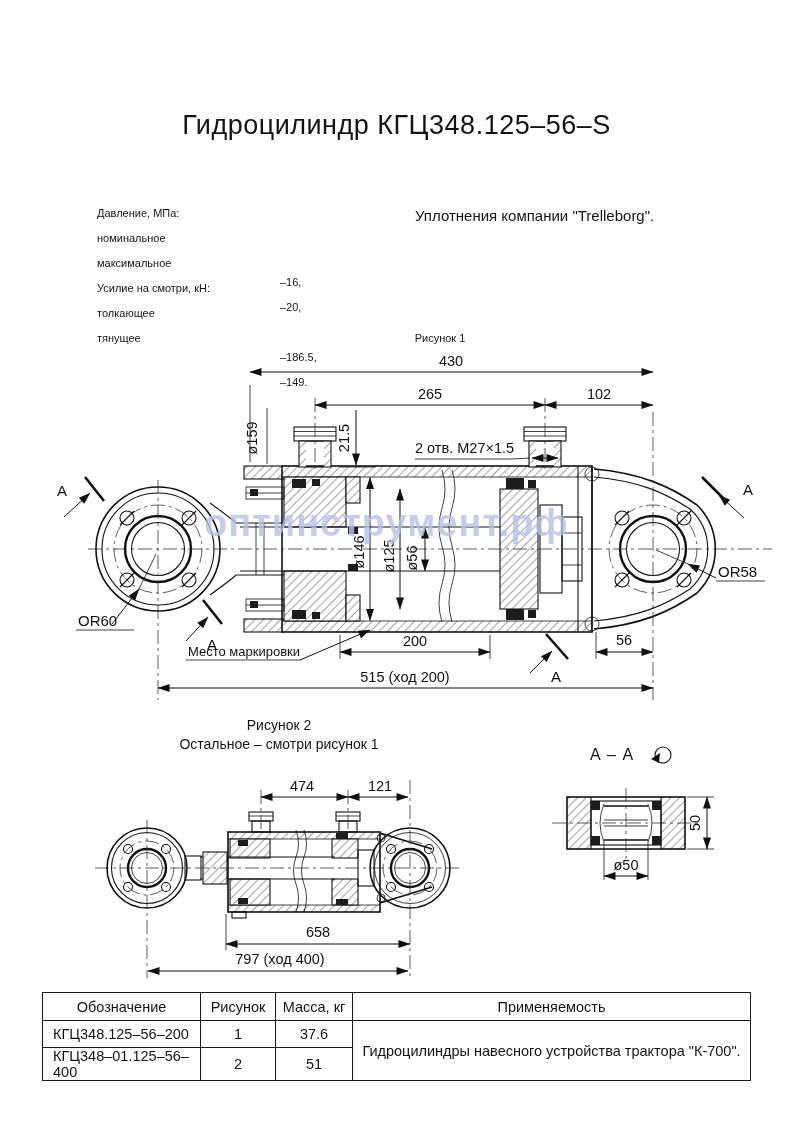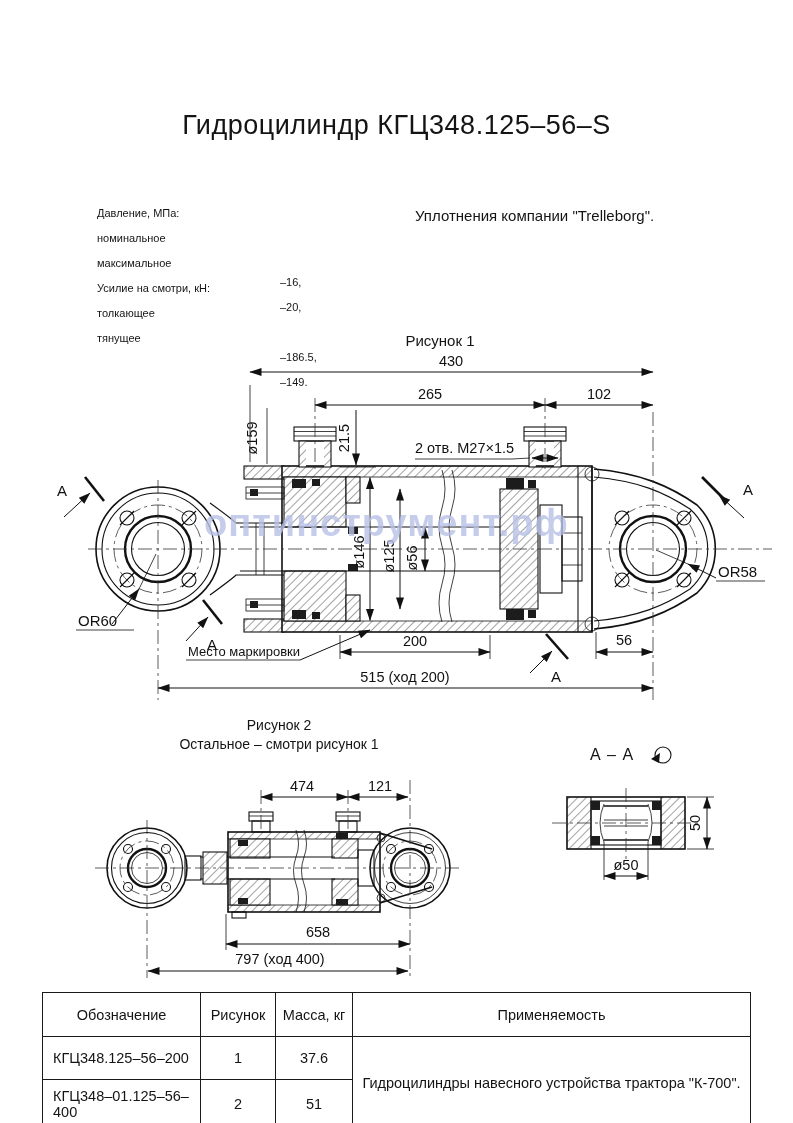--- a/index.html
+++ b/index.html
@@ -4,21 +4,21 @@
 <style>
   html,body{margin:0;padding:0;background:#fff;}
   .page{position:relative;width:793px;height:1123px;background:#ffffff;overflow:hidden;
         font-family:"Liberation Sans",sans-serif;color:#141414;}
   .abs{position:absolute;}
   .title{top:110px;left:0;width:793px;text-align:center;font-size:27px;letter-spacing:.5px;z-index:2;}
   .specs{left:97px;top:201px;width:300px;font-size:11px;z-index:2;}
   .specs .ln{height:25px;line-height:25px;position:relative;}
   .specs .val{position:absolute;left:183px;top:0;margin-top:44px;}
   .notes{left:415px;top:203px;width:340px;font-size:15px;line-height:25px;z-index:2;}
-  .figcap1{left:340px;top:332px;width:200px;text-align:center;font-size:15px;z-index:2;}
+  .figcap1{left:340px;top:332px;width:200px;text-align:center;font-size:11px;z-index:2;}
   .figcap2{left:138px;top:716px;width:282px;text-align:center;font-size:14px;line-height:18.5px;z-index:2;}
   .seccap{left:590px;top:746px;width:80px;font-size:16px;letter-spacing:1px;z-index:2;}
   .wmark{left:204px;top:502px;font-size:38px;font-weight:700;letter-spacing:1px;
          color:#b7c1e6;opacity:.8;z-index:3;white-space:nowrap;}
   svg.draw{position:absolute;left:0;top:0;z-index:1;}
   .o15{stroke:#111;stroke-width:1.6;fill:none;}
   .o10{stroke:#111;stroke-width:1.1;fill:none;}
   .o24{stroke:#111;stroke-width:2.4;fill:none;}
   .thin{stroke:#111;stroke-width:0.8;fill:none;}
   .cl{stroke:#333;stroke-width:0.8;fill:none;stroke-dasharray:14 4 3 4;}
@@ -27,21 +27,21 @@
   .slash{stroke:#111;stroke-width:2.6;fill:none;}
   .hat{fill:url(#h);}
   .dark{fill:#1c1c1c;stroke:none;}
   text.t{font-family:"Liberation Sans",sans-serif;font-size:14.5px;fill:#111;}
   text.t13{font-size:13px;}
   text.t15{font-size:15px;}
   
   .spec-table{position:absolute;left:42px;top:992px;z-index:2;border-collapse:collapse;
               font-size:14.5px;color:#141414;}
   .spec-table td,.spec-table th{border:1.5px solid #1a1a1a;font-weight:normal;
-              text-align:center;padding:8px 4px;}
+              text-align:center;padding:0 4px;}
   .spec-table th{height:27px;}
   .spec-table td{height:26px;}
   .spec-table .desig{text-align:left;padding-left:10px;}
 </style>
 </head>
 <body>
 
 <div class="page">
 
   <svg class="draw" width="793" height="1123" viewBox="0 0 793 1123">

